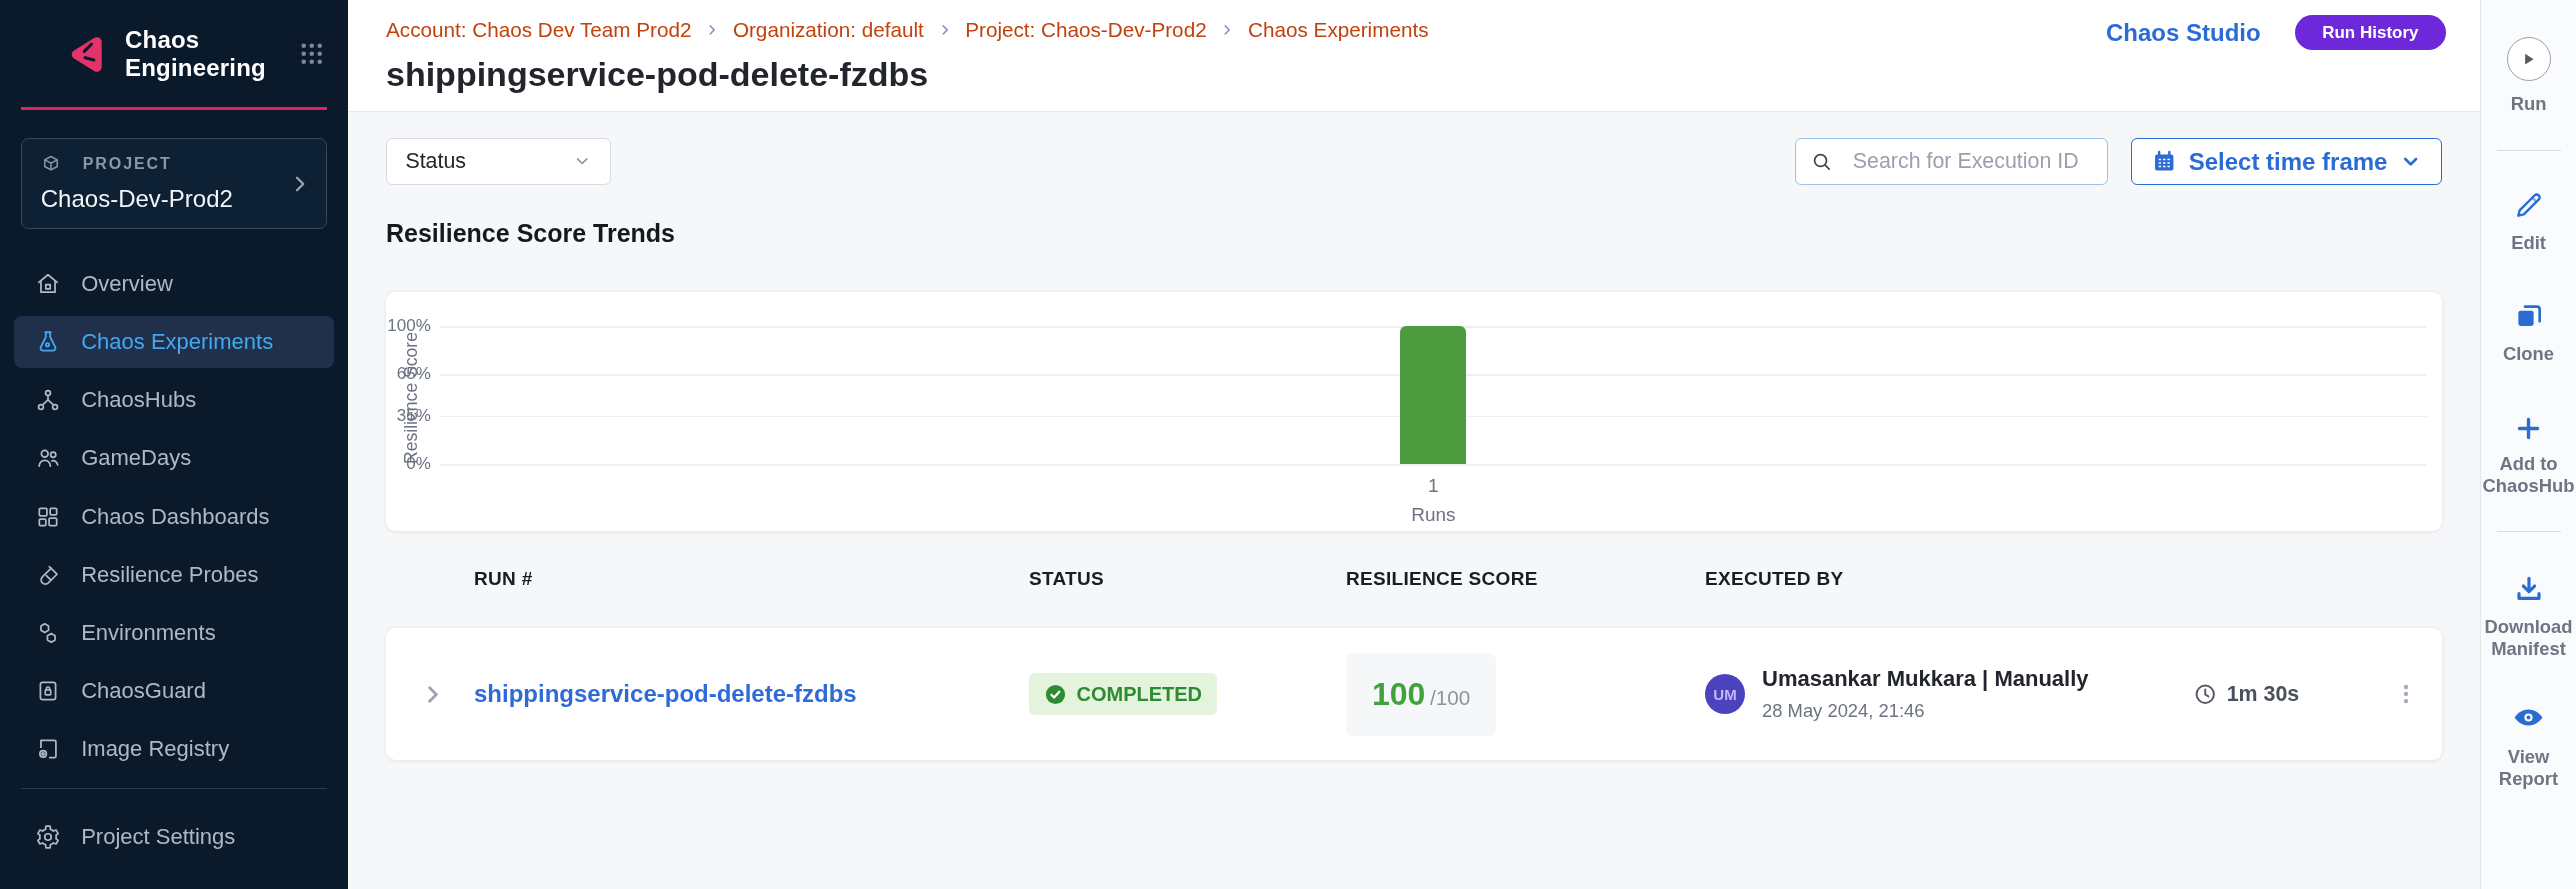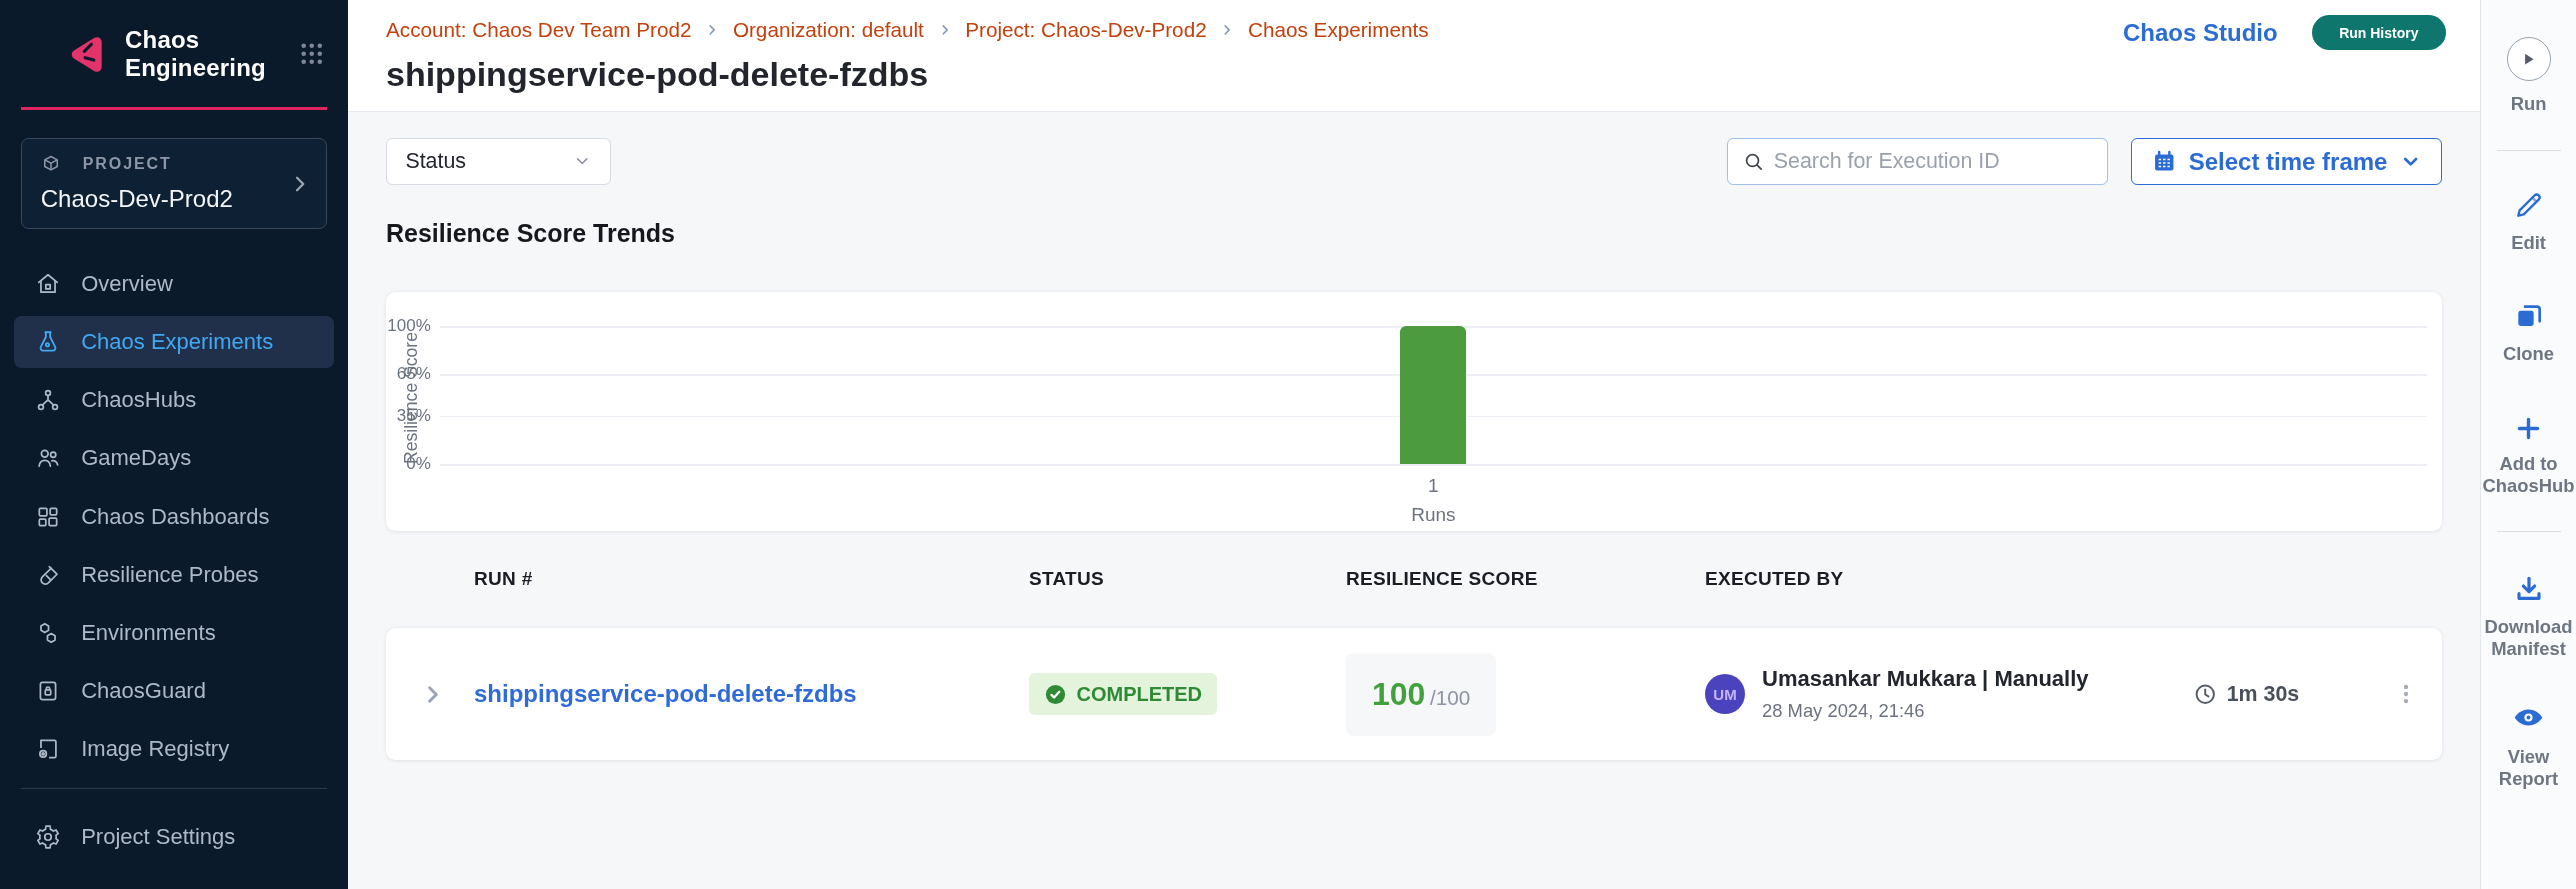--- a/index.html
+++ b/index.html
@@ -32,32 +32,32 @@
   
   .main { flex:1; min-width:0; display:flex; flex-direction:column; }
   .topbar { background:#ffffff; height:112px; flex-shrink:0; position:relative;
     padding:0 38px; border-bottom:0.8px solid #e7e9ee; }
   .breadcrumbs { display:flex; align-items:center; gap:13.8px; padding-top:18.4px; font-size:20.7px; }
   .crumb { color:#c2410c; cursor:pointer; white-space:nowrap; }
   .crumb-sep { color:#8096bd; display:flex; }
   .page-title { font-size:34px; font-weight:bold; color:#22252c; margin-top:12.2px; }
   .topbar-right { position:absolute; right:34px; top:15.3px; display:flex; align-items:center; gap:34px; }
   .chaos-studio { color:#2b6cd4; font-size:24px; font-weight:600; cursor:pointer; }
-  .run-history { background:#0f766e; color:#ffffff; font-size:14px; font-weight:600;
+  .run-history { background:#6d28d9; color:#ffffff; font-size:17px; font-weight:600;
     height:35px; padding:0 27.5px; border-radius:17.6px; border:none; display:flex; align-items:center; cursor:pointer; }
 
   .content { flex:1; background:#f5f7f9; padding:26px 38px 0 38px; }
   .filter-row { display:flex; justify-content:space-between; align-items:center; }
   .status-select { width:225px; height:47px; background:#ffffff; border:0.8px solid #d8dbe3;
     border-radius:6.1px; display:flex; align-items:center; justify-content:space-between;
     padding:0 18.4px; font-size:21.4px; color:#23262d; cursor:pointer; }
   .status-select .chev { color:#8d93a0; display:flex; }
   .right-filters { display:flex; align-items:center; gap:23px; }
-  .search-box { width:381px; height:47px; background:#ffffff; border:1.5px solid #9fc0ea;
-    border-radius:6.1px; display:flex; align-items:center; gap:7px; padding:0 13.8px; }
+  .search-box { width:313px; height:47px; background:#ffffff; border:1.5px solid #9fc0ea;
+    border-radius:6.1px; display:flex; align-items:center; gap:18px; padding:0 13.8px; }
   .search-box svg { color:#3f444d; flex-shrink:0; }
   .search-box input { flex:1; border:none; outline:none; background:transparent; font-size:21.4px;
     color:#23262d; font-family:"Liberation Sans", sans-serif; min-width:0; }
   .search-box input::placeholder { color:#9aa1ad; }
   .timeframe-btn { height:47px; background:#ffffff; border:1.5px solid #2b6cd4; border-radius:6.1px;
     color:#2b6cd4; font-weight:bold; font-size:24px; display:flex; align-items:center;
     gap:12.2px; padding:0 20px; cursor:pointer; font-family:"Liberation Sans", sans-serif; }
 
   .section-heading { font-size:25px; font-weight:bold; color:#16181d; line-height:29px; }
   .trends-heading { margin-top:34px; }

